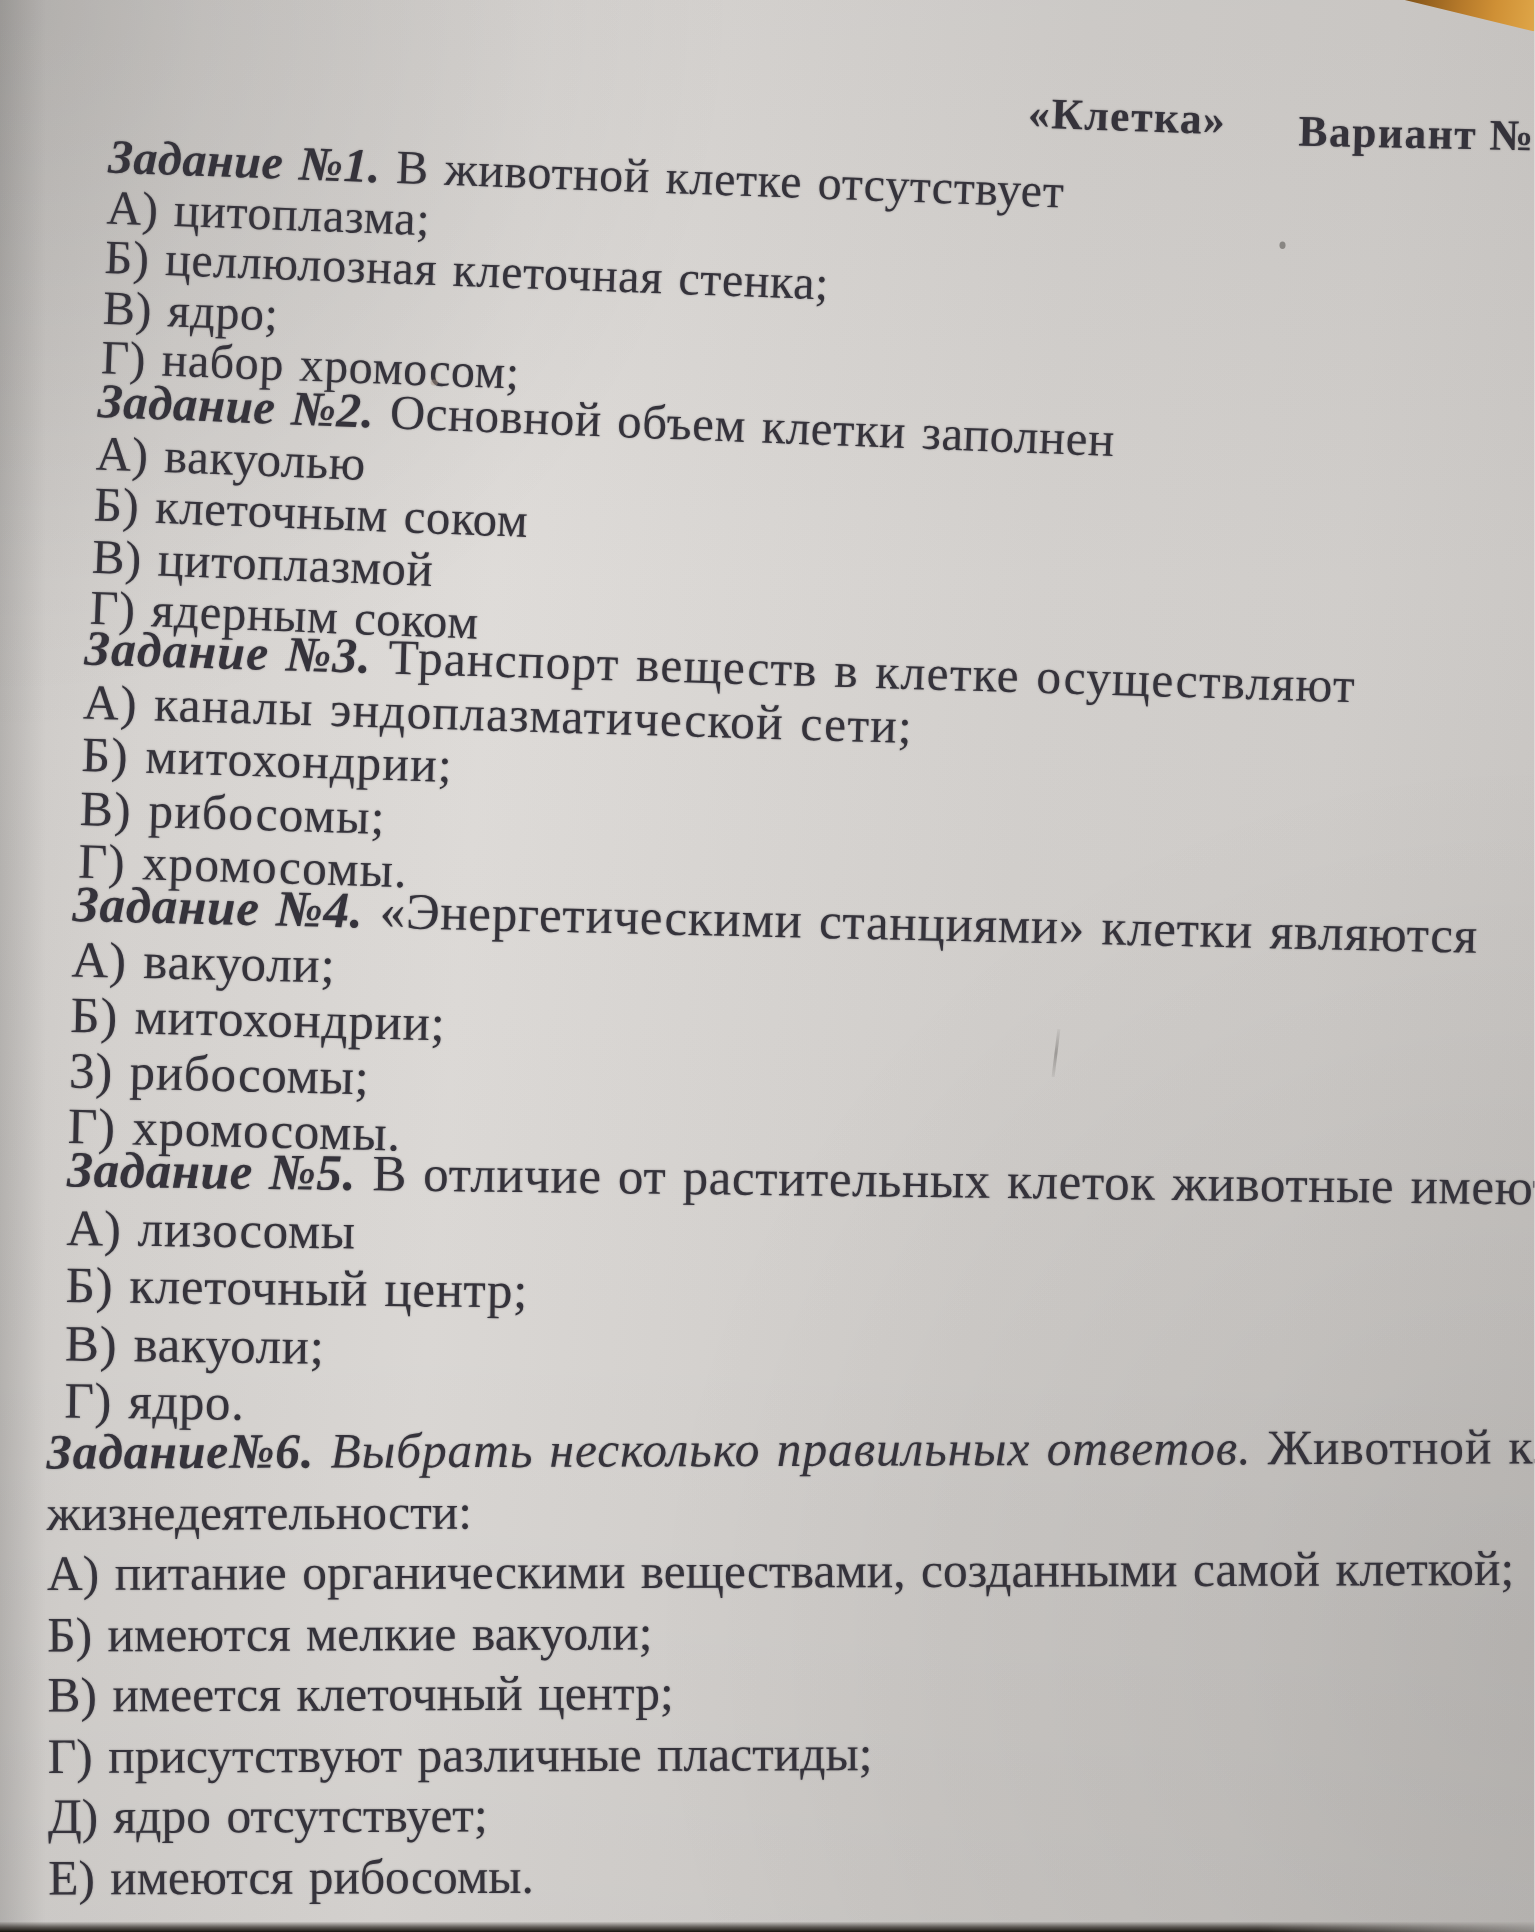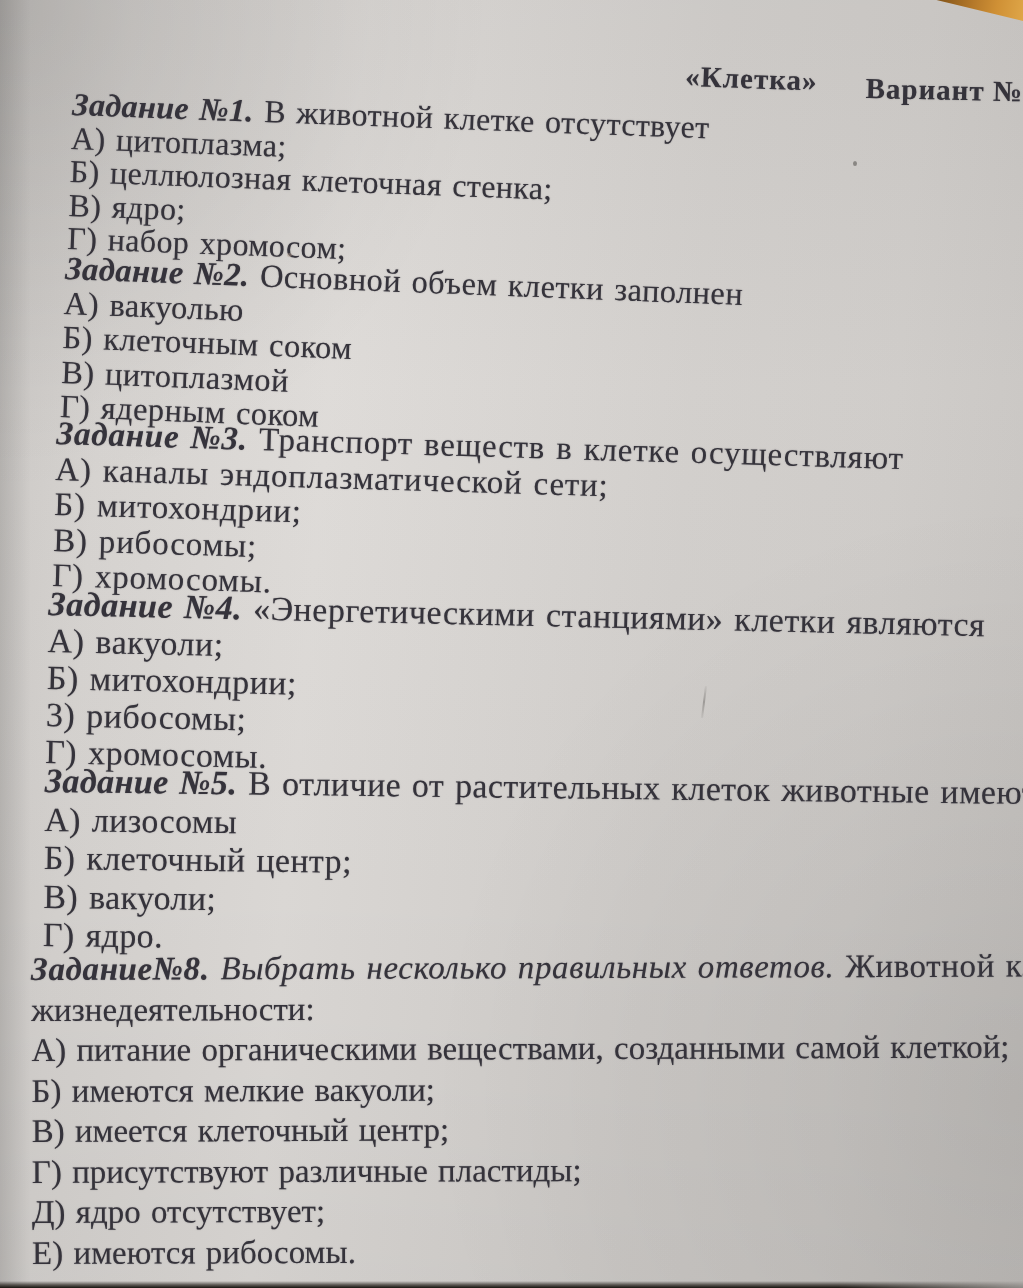--- a/index.html
+++ b/index.html
@@ -134,21 +134,21 @@
       <span class="task-question">В отличие от растительных клеток животные имеют</span>
     </div>
     <div class="line">А) лизосомы</div>
     <div class="line">Б) клеточный центр;</div>
     <div class="line">В) вакуоли;</div>
     <div class="line">Г) ядро.</div>
   </div>
 
   <div class="task" style="top:949px; left:31px; font-size:33px; line-height:40.5px; transform:rotate(-0.2deg); letter-spacing:0;">
     <div class="line task-head" style="letter-spacing:0.6px;">
-      <span class="task-label">Задание№8.</span>
+      <span class="task-label">Задание№6.</span>
       <span class="task-instruction">Выбрать несколько правильных ответов.</span>
       <span class="task-question">Животной клетк</span>
     </div>
     <div class="line">жизнедеятельности:</div>
     <div class="line">А) питание органическими веществами, созданными самой клеткой;</div>
     <div class="line">Б) имеются мелкие вакуоли;</div>
     <div class="line">В) имеется клеточный центр;</div>
     <div class="line">Г) присутствуют различные пластиды;</div>
     <div class="line">Д) ядро отсутствует;</div>
     <div class="line">Е) имеются рибосомы.</div>

